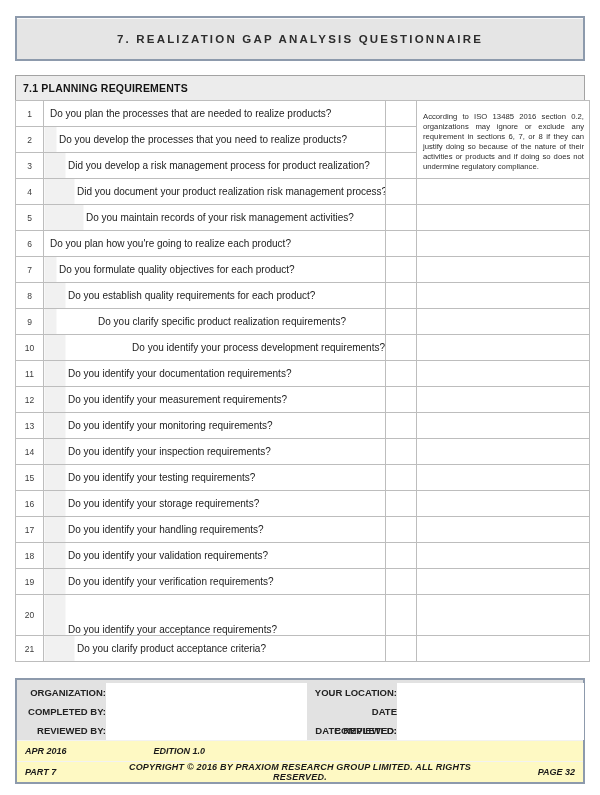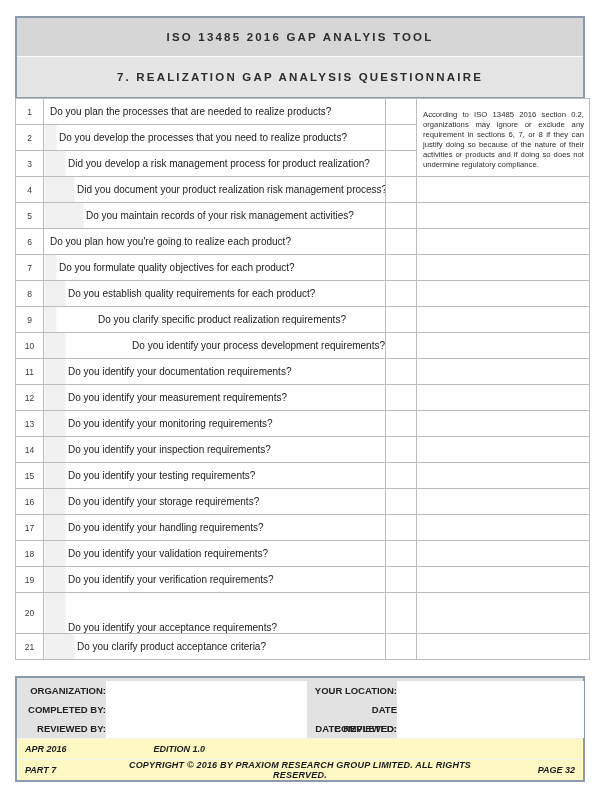--- a/index.html
+++ b/index.html
@@ -66,28 +66,28 @@
   .meta-row .m-left{width:90px;text-align:left;}
   .meta-row .m-center{flex:1;text-align:center;letter-spacing:.2px;}
   .meta-row .m-right{width:90px;text-align:right;}
 </style>
 </head>
 <body style="--frame: #8d9aac;">
 
 <div class="content">
 
   <div class="header-box">
-    <div class="header-row title">
-      <span>ISO 13485 2016 GAP ANALYIS TOOL</span>
-    </div>
     <div class="header-row subtitle">
       <span>7. REALIZATION GAP ANALYSIS QUESTIONNAIRE</span>
     </div>
   </div>
 
+  <div class="section-bar">
+    <span>7.1 PLANNING REQUIREMENTS</span>
+  </div>
 
   <table class="qtable">
     <tbody id="qbody">
         <tr>
       <td class="num-cell">1</td>
       <td class="question-cell">
             <span style="padding-left: 6px;">Do you plan the processes that are needed to realize products?</span>
           </td>
       <td class="answer-cell"></td>
     <td class="notes-cell para" rowspan="3">

